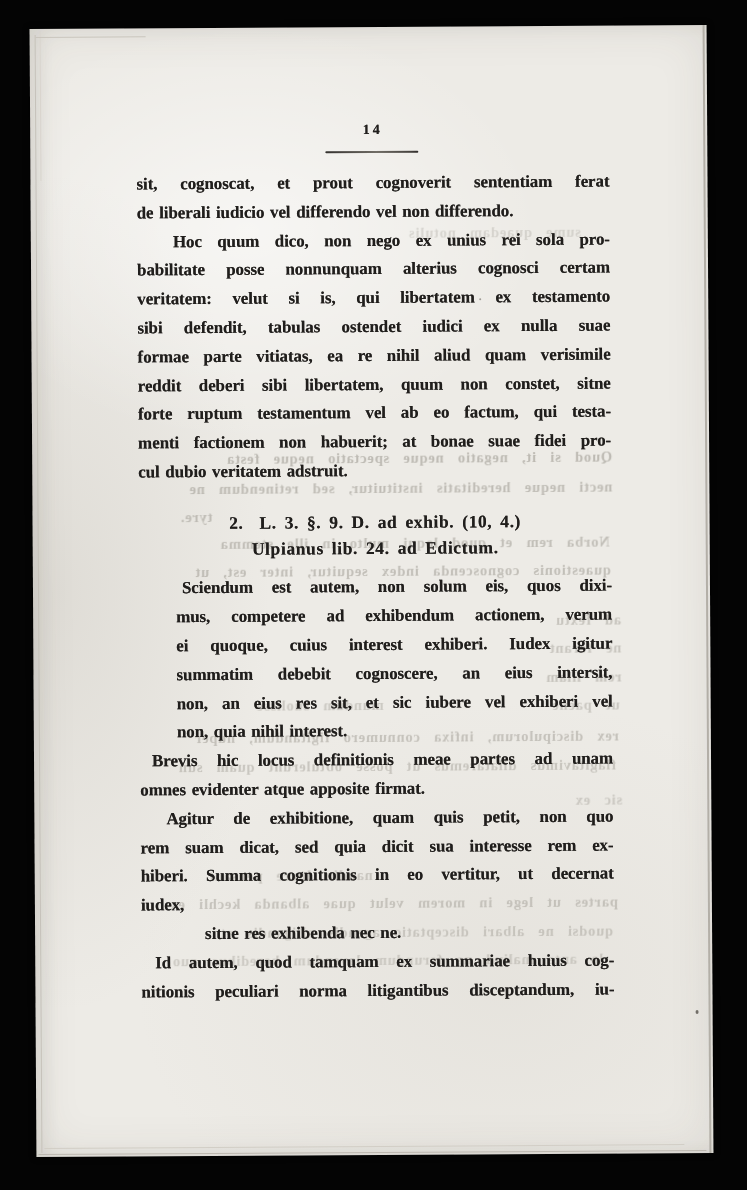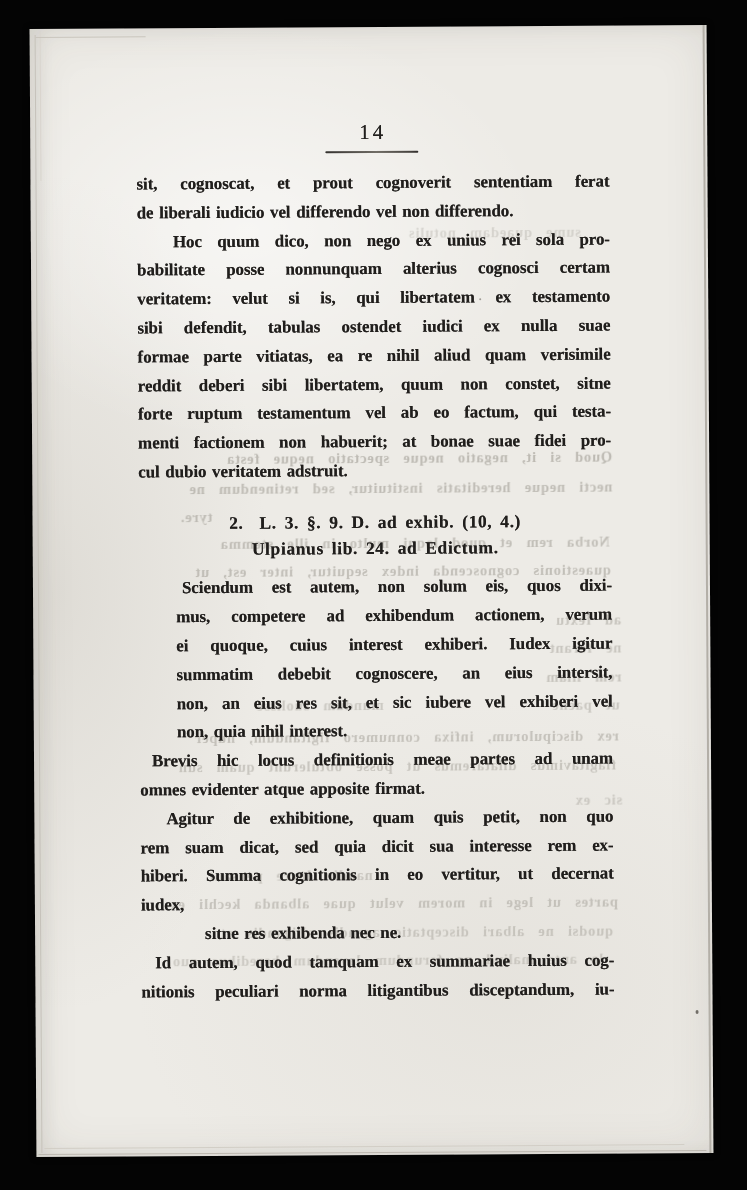--- a/index.html
+++ b/index.html
@@ -23,21 +23,21 @@
   .edge{position:absolute;background:#cfccc5;}
   .edge-left-1{left:5px;top:6px;width:1px;height:1118px;background:#c6c2ba;}
   .edge-left-2{left:10px;top:2px;width:1px;height:150px;background:#d9d5ce;}
   .edge-top-1{left:6px;top:8px;width:110px;height:1px;background:#c9c5bd;}
   .edge-bottom-1{left:8px;top:1119px;width:640px;height:1px;background:#d2cec6;}
   .edge-bottom-2{left:2px;top:1125px;width:668px;height:1px;background:#bdb8b0;}
   .edge-right-1{right:2px;top:0;width:2px;height:1128px;background:#b3afa7;}
 
   .folio-wrap{position:absolute;left:106px;top:93px;width:473px;text-align:center;}
   .folio{
-    font-size:21px;font-weight:normal;color:#211f1d;letter-spacing:3px;
+    font-size:14px;font-weight:bold;color:#211f1d;letter-spacing:3px;
     text-shadow:0 0 0.5px rgba(30,28,26,0.8);
   }
   .folio-rule{
     position:absolute;left:295px;top:124px;width:93px;height:2px;border-radius:1px;
     background:linear-gradient(90deg,#34322f,#716d66 55%,#45423e 92%,#2e2c29);
   }
 
   .textblock{
     position:absolute;left:106px;top:142px;width:473px;
     color:#201e1c;font-size:17px;font-weight:bold;

